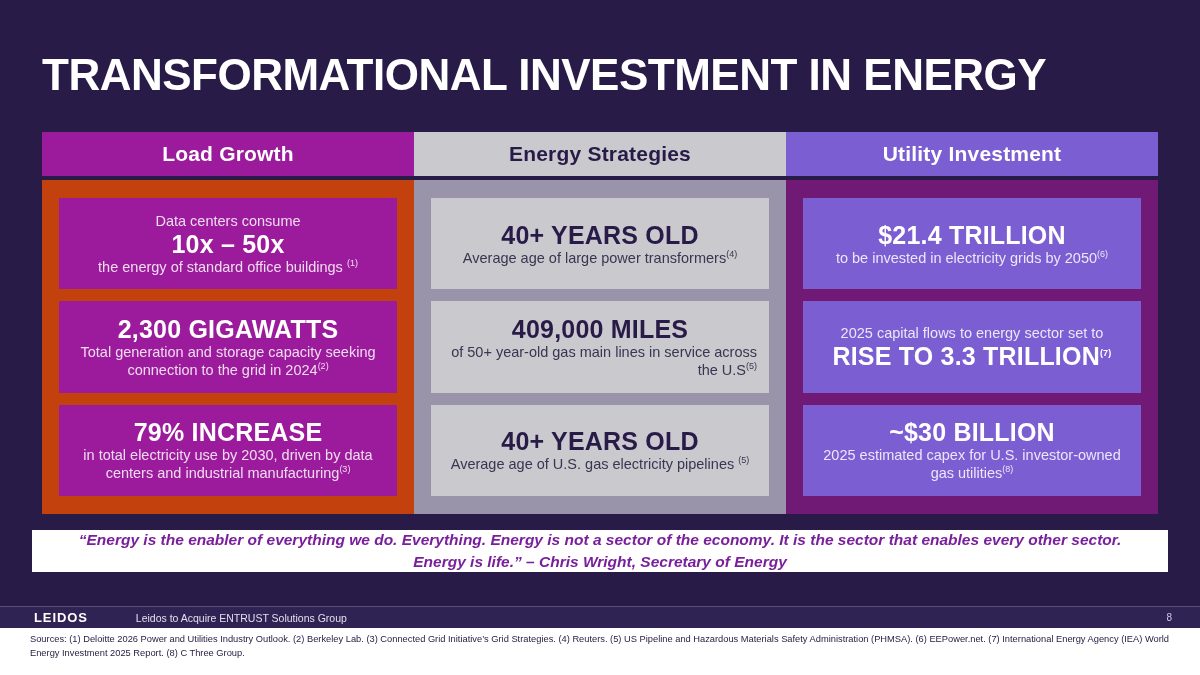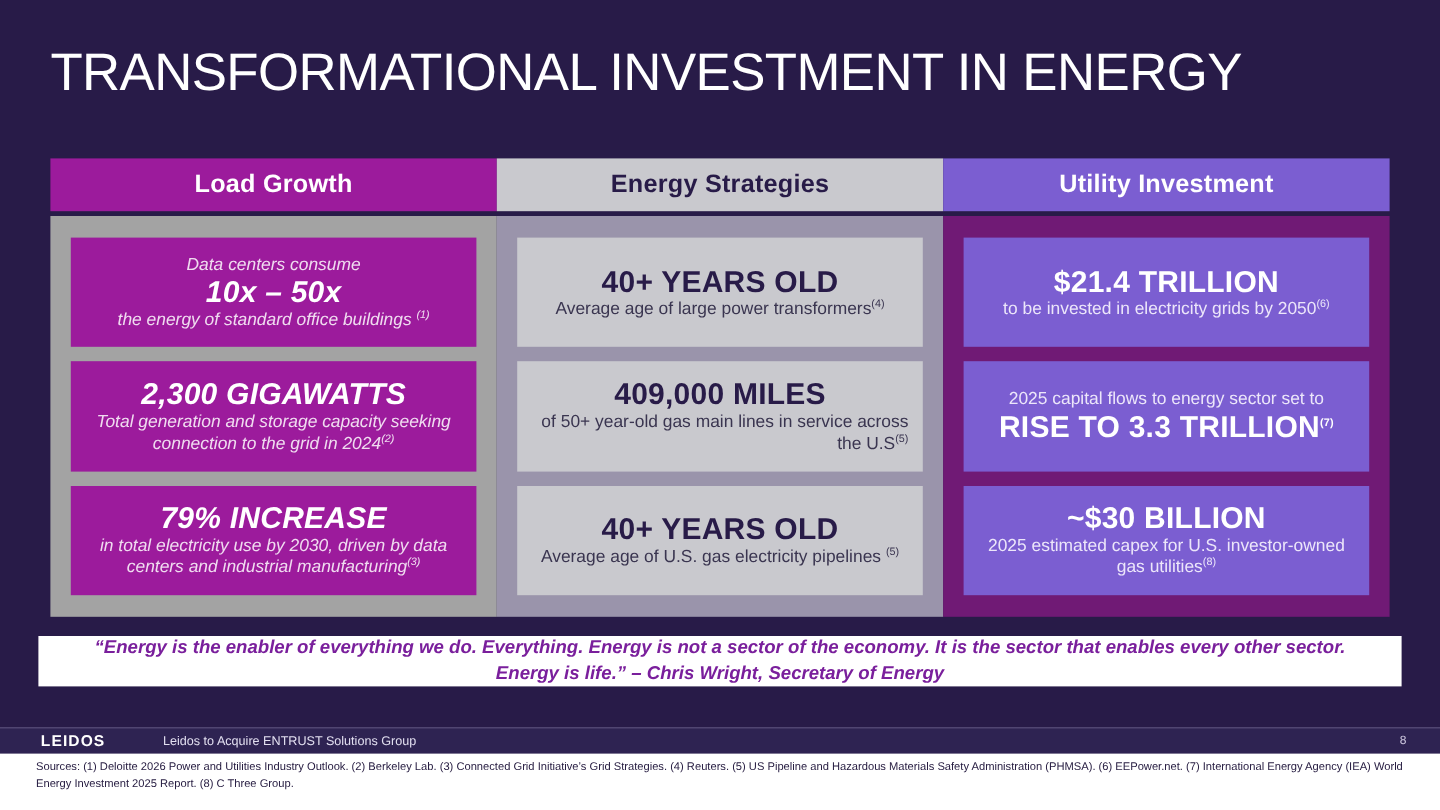--- a/index.html
+++ b/index.html
@@ -6,22 +6,22 @@
   html, body {
     width:1200px; height:675px;
     background:#281b48;
     font-family:"Liberation Sans", sans-serif;
     overflow:hidden;
   }
   .slide { position:relative; width:1200px; height:675px; background:#281b48; }
 
   
   .title {
-    position:absolute; left:42px; top:36px;
-    font-size:44px; font-weight:normal; color:#ffffff;
+    position:absolute; left:42px; top:50px;
+    font-size:44px; font-weight:bold; color:#ffffff;
     letter-spacing:-0.5px; white-space:nowrap;
   }
 
   
   .columns {
     position:absolute; left:42px; top:132px;
     width:1116px; height:382px;
     display:flex; justify-content:space-between;
   }
   .col { width:372px; display:flex; flex-direction:column; }
@@ -35,21 +35,21 @@
     gap:12px; margin-top:4px;
   }
   .card {
     flex:1; display:flex; flex-direction:column;
     align-items:center; justify-content:center;
     text-align:center; padding:10px 12px;
   }
 
   
   .c1 .col-head { background:#9c1b9c; color:#ffffff; }
-  .c1 .col-body { background:#a3a3a3;font-style:italic; }
+  .c1 .col-body { background:#c2410c; }
   .c1 .card { background:#9c1b9c; }
   .c1 .big { color:#ffffff; }
   .c1 .small { color:#f0dcf0; }
 
   
   .c2 .col-head { background:#c9c9ce; color:#281b48; }
   .c2 .col-body { background:#9a94ab; }
   .c2 .card { background:#c9c9ce;text-align:right; }
   .c2 .big { color:#281b48; }
   .c2 .small { color:#3a3550; }

